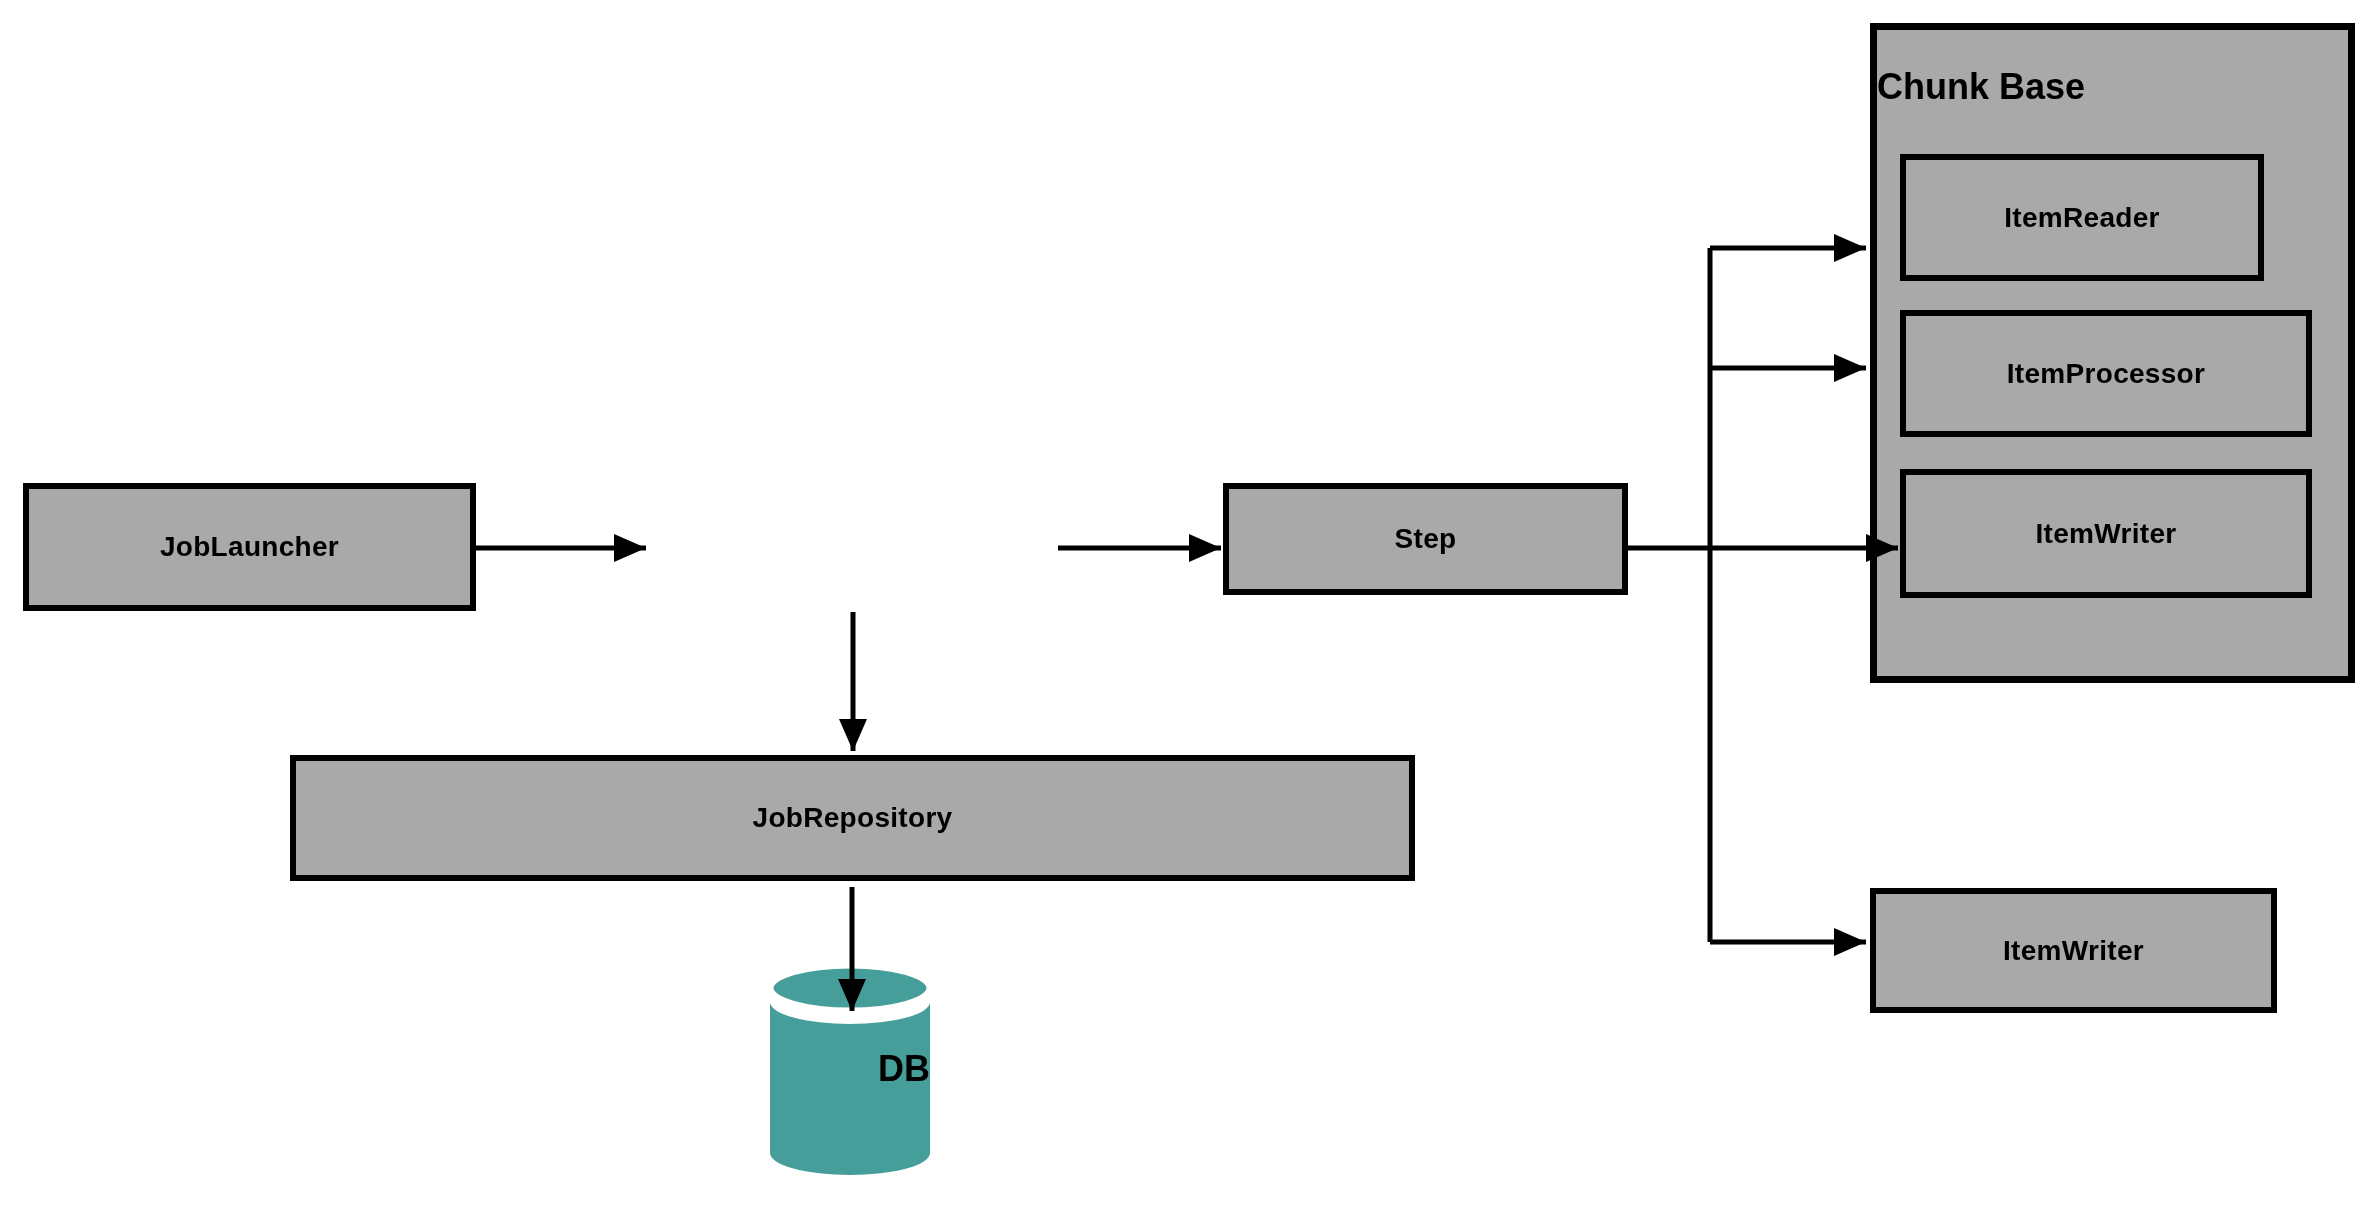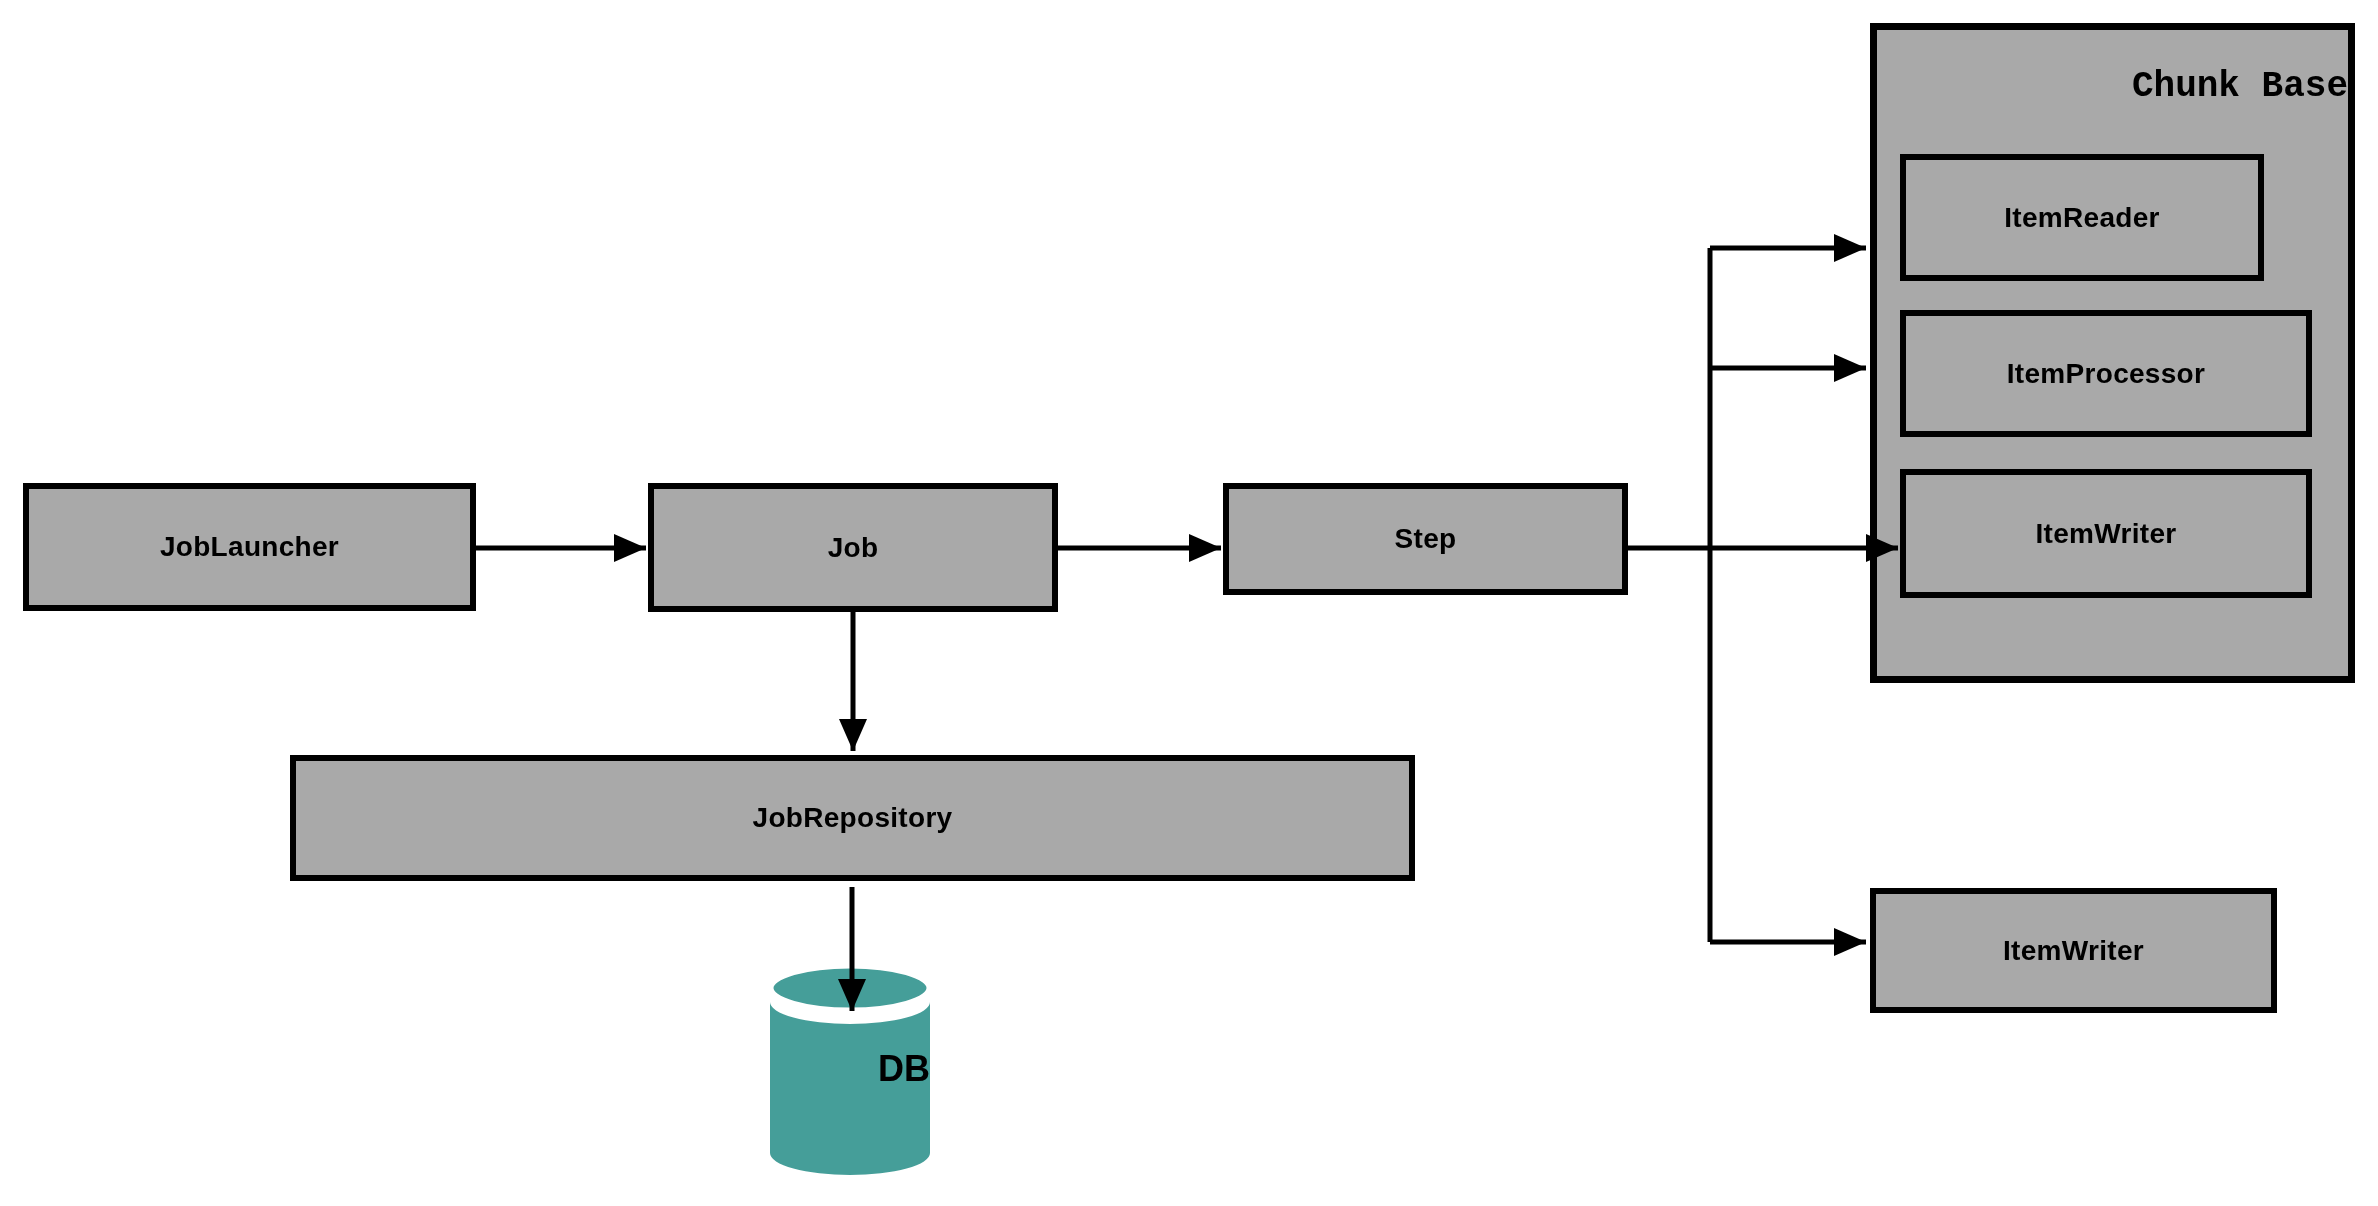--- a/index.html
+++ b/index.html
@@ -36,25 +36,24 @@
   
   .group {
     position: absolute;
     box-sizing: border-box;
     background: var(--node-fill, #a9a9a9);
     border: 7px solid var(--line, #000000);
     z-index: 1;
   }
   .group-title {
     margin-top: 36px;
-    text-align: right;
+    text-align: left;
     font-size: 36px;
     font-weight: 700;
     color: #000000;
-    font-family: Liberation Mono, monospace;
   }
   .group .node { border-width: 6px; }
 
   
   #n-job-launcher        { left: 23px;   top: 483px; width: 453px;  height: 128px; }
   #n-job                 { left: 648px;  top: 483px; width: 410px;  height: 129px; }
   #n-step                { left: 1223px; top: 483px; width: 405px;  height: 112px; }
   #n-job-repository      { left: 290px;  top: 755px; width: 1125px; height: 126px; }
   #g-chunk-base          { left: 1870px; top: 23px;  width: 485px;  height: 660px; }
   #n-item-reader         { left: 23px;   top: 124px; width: 364px;  height: 127px; }
@@ -93,23 +92,20 @@
 </style>
 </head>
 <body>
 
 <div id="canvas">
 
   <div class="node" id="n-job-launcher">
     <span class="lbl">JobLauncher</span>
   </div>
 
-  <div class="node" id="n-job">
-    <span class="lbl">Job</span>
-  </div>
 
   <div class="node" id="n-step">
     <span class="lbl">Step</span>
   </div>
 
   <div class="node" id="n-job-repository">
     <span class="lbl">JobRepository</span>
   </div>
 
   <div class="group" id="g-chunk-base">

